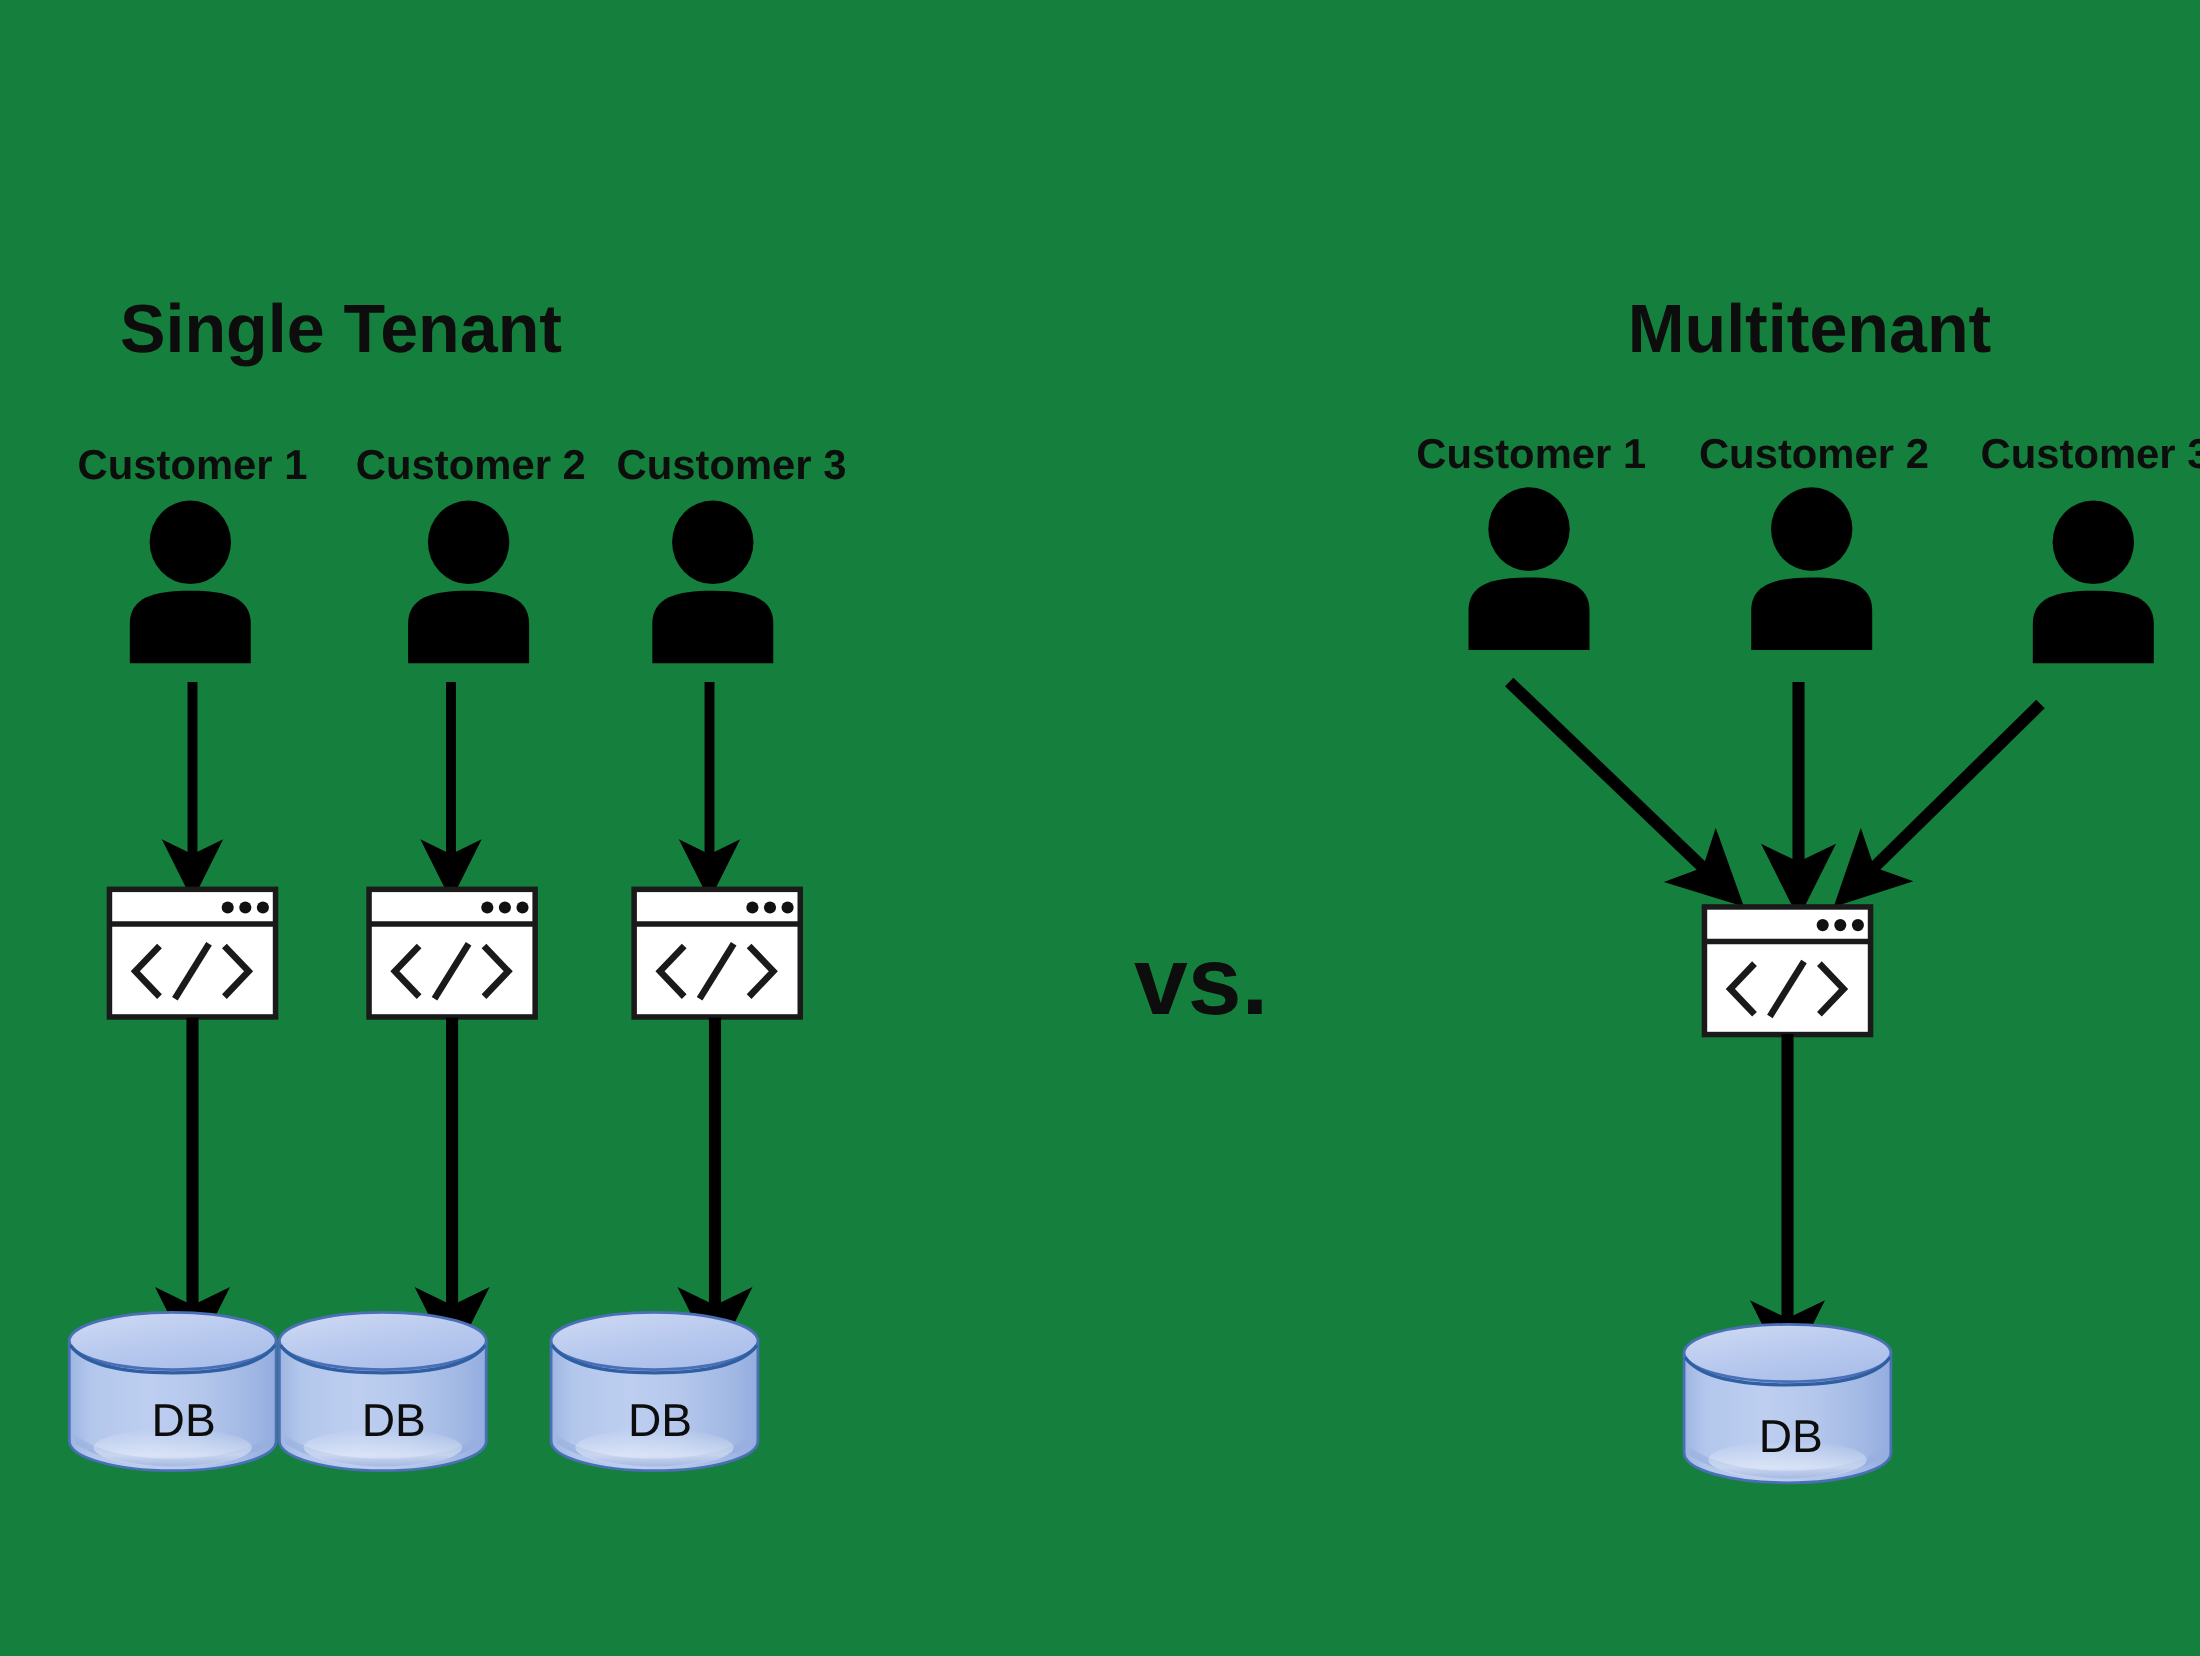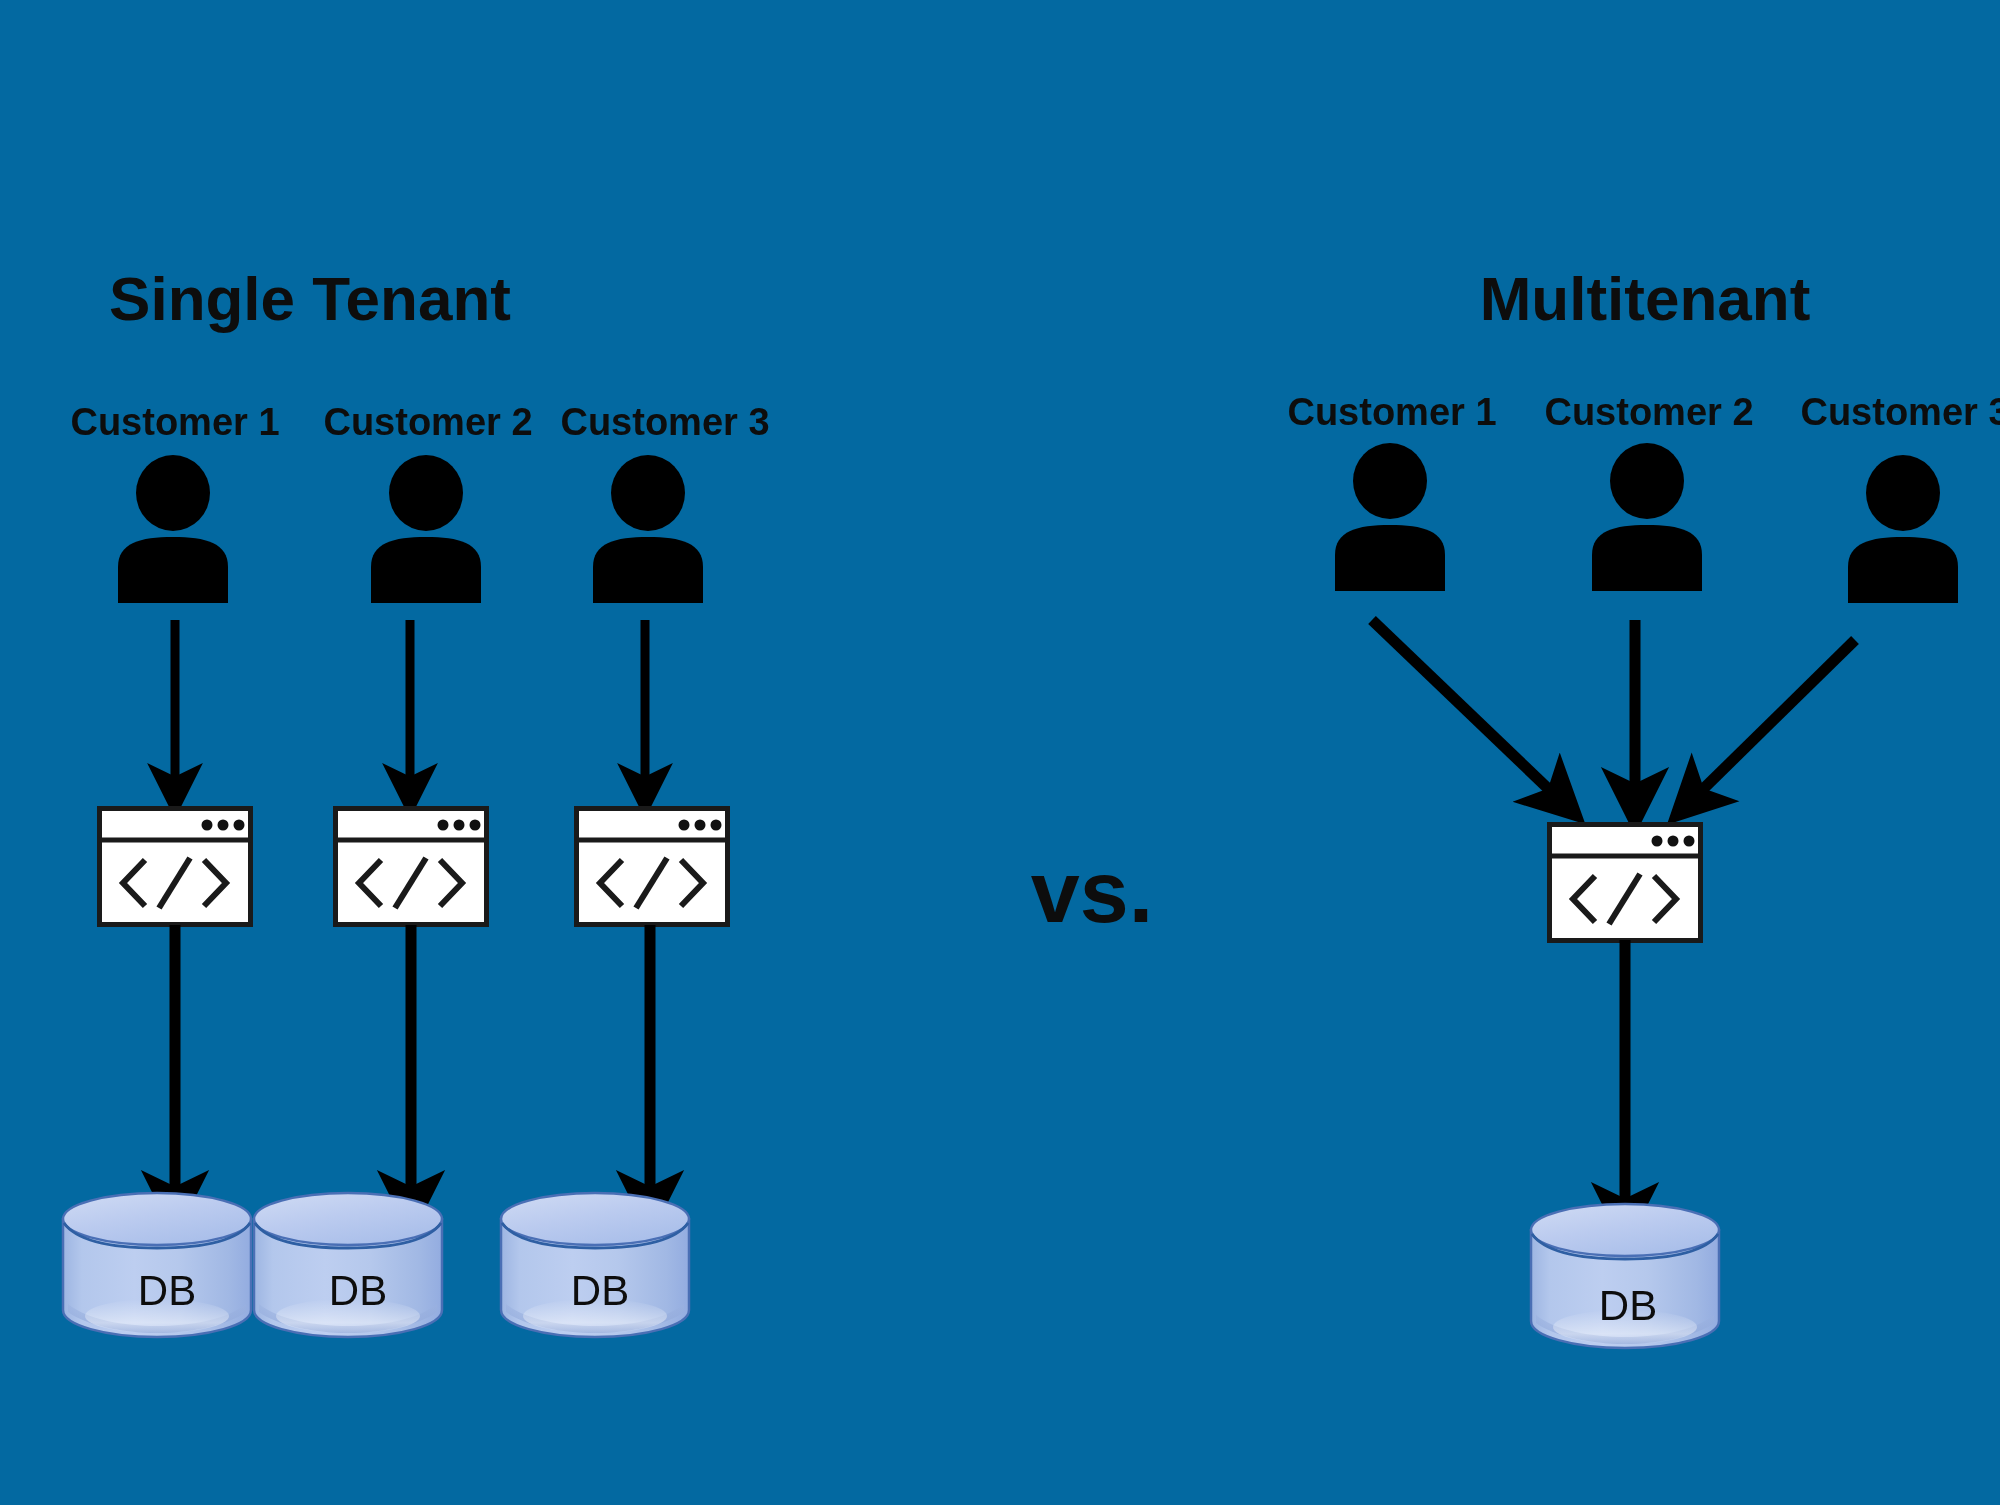--- a/index.html
+++ b/index.html
@@ -7,21 +7,21 @@
     padding: 0;
     background: #ffffff;
   }
   body {
     font-family: "Liberation Sans", sans-serif;
   }
   #canvas {
     position: relative;
     width: 2000px;
     height: 1505px;
-    background: #0369a1;
+    background: #15803d;
     overflow: hidden;
   }
   #diagram {
     position: absolute;
     left: 0;
     top: 0;
     width: 2000px;
     height: 1505px;
     display: block;
   }

